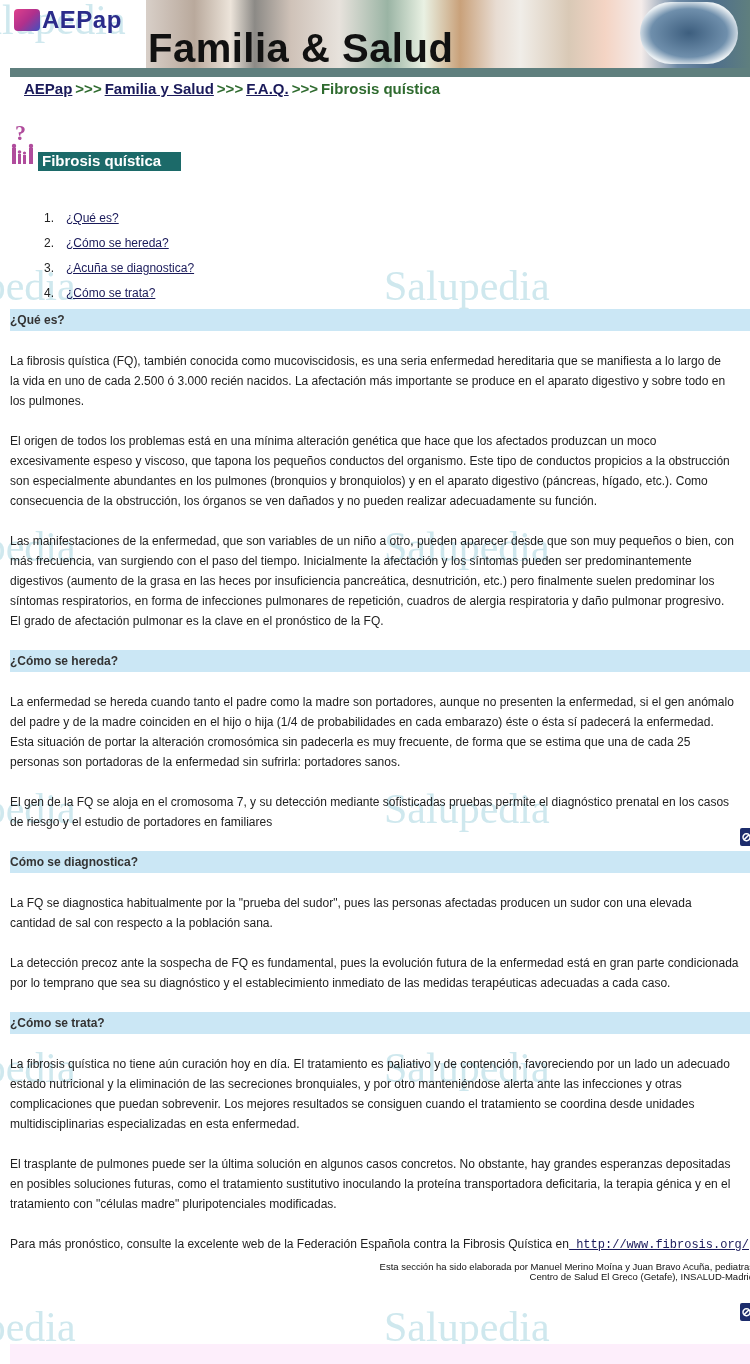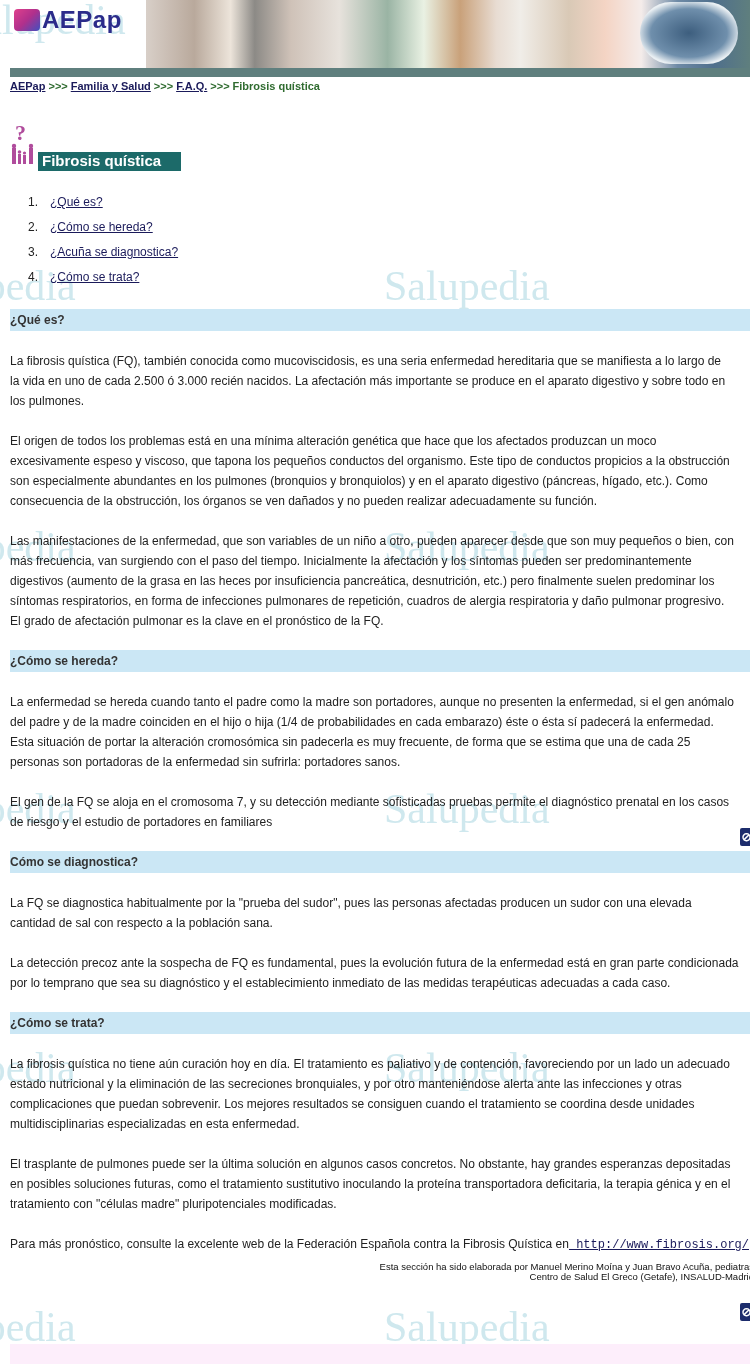--- a/index.html
+++ b/index.html
@@ -18,31 +18,31 @@
   .banner-oval { position:absolute; right:12px; top:2px; width:98px; height:62px; border-radius:34px;
      background:radial-gradient(ellipse at center,#3d5e7e 0%,#6f8fac 55%,#e8eef2 75%,#ffffff 90%); }
   .logo { position:absolute; left:4px; top:6px; font-weight:bold; font-size:24px; color:#2b2b8a;
           letter-spacing:0.5px; }
   .logo-mark { display:inline-block; width:26px; height:22px; margin-right:2px; vertical-align:-3px;
      border-radius:4px; background:linear-gradient(135deg,#e0408c 0%,#b0308c 50%,#4050c0 100%); }
   .banner-title { position:absolute; left:138px; top:24px; font-size:40px; font-weight:bold;
                   color:#111; letter-spacing:0.5px; line-height:48px; }
 
   
-  .breadcrumb { position:absolute; left:10px; top:80px; font-size:11px; font-weight:bold; color:#2f6b2f; }
+  .breadcrumb { position:absolute; left:24px; top:80px; font-size:15px; font-weight:bold; color:#2f6b2f; }
   .breadcrumb a { color:#1a1a5a; text-decoration:underline; }
   .breadcrumb .sep { color:#2f6b2f; margin:0 3px; }
 
   
   .qicon { position:absolute; left:10px; top:122px; width:26px; height:44px; }
   .heading { position:absolute; left:38px; top:152px; background:#1c6a69; color:#ffffff;
              font-weight:bold; font-size:15px; padding:1px 20px 2px 4px; line-height:16px; }
 
   
-  .toc { position:absolute; left:28px; top:194px; margin:0; padding:0; list-style:none; font-size:12px; }
+  .toc { position:absolute; left:28px; top:194px; margin:16px; padding:0; list-style:none; font-size:12px; }
   .toc li { height:25px; line-height:16px; color:#222; }
   .toc .num { display:inline-block; width:22px; }
   .toc a { color:#1a1a5a; text-decoration:underline; }
 
   
   .content { position:absolute; left:10px; top:309px; width:760px; z-index:1; }
   .sec-head { background:#cbe7f5; height:22px; line-height:22px; font-size:12px; font-weight:bold;
               color:#333; padding-left:0; }
   .para { font-size:12px; line-height:20px; margin:0; white-space:nowrap; color:#222; }
 
@@ -68,20 +68,21 @@
 <div class="wm" style="left:-90px;top:1303px;">Salupedia</div>
 <div class="wm" style="left:384px;top:1303px;">Salupedia</div>
 
 <div class="banner">
   <div class="banner-photos"></div>
   <div class="banner-oval"></div>
   <div class="banner-strip"></div>
   <div class="logo">
     <span class="logo-mark"></span><span>AEPap</span>
   </div>
+  <div class="banner-title">Familia &amp; Salud</div>
 </div>
 
 <div class="breadcrumb">
   <a href="#">AEPap</a><span class="sep">&gt;&gt;&gt;</span><a href="#">Familia y Salud</a><span class="sep">&gt;&gt;&gt;</span><a href="#">F.A.Q.</a><span class="sep">&gt;&gt;&gt;</span><span>Fibrosis quística</span>
 </div>
 
 <svg class="qicon" viewBox="0 0 26 44">
   <text x="5" y="18" font-family="Liberation Serif, serif" font-size="22" font-weight="bold" fill="#b04c9c">?</text>
   <rect x="2" y="26" width="4" height="16" fill="#b04c9c"></rect>
   <circle cx="4" cy="24" r="2.2" fill="#b04c9c"></circle>

